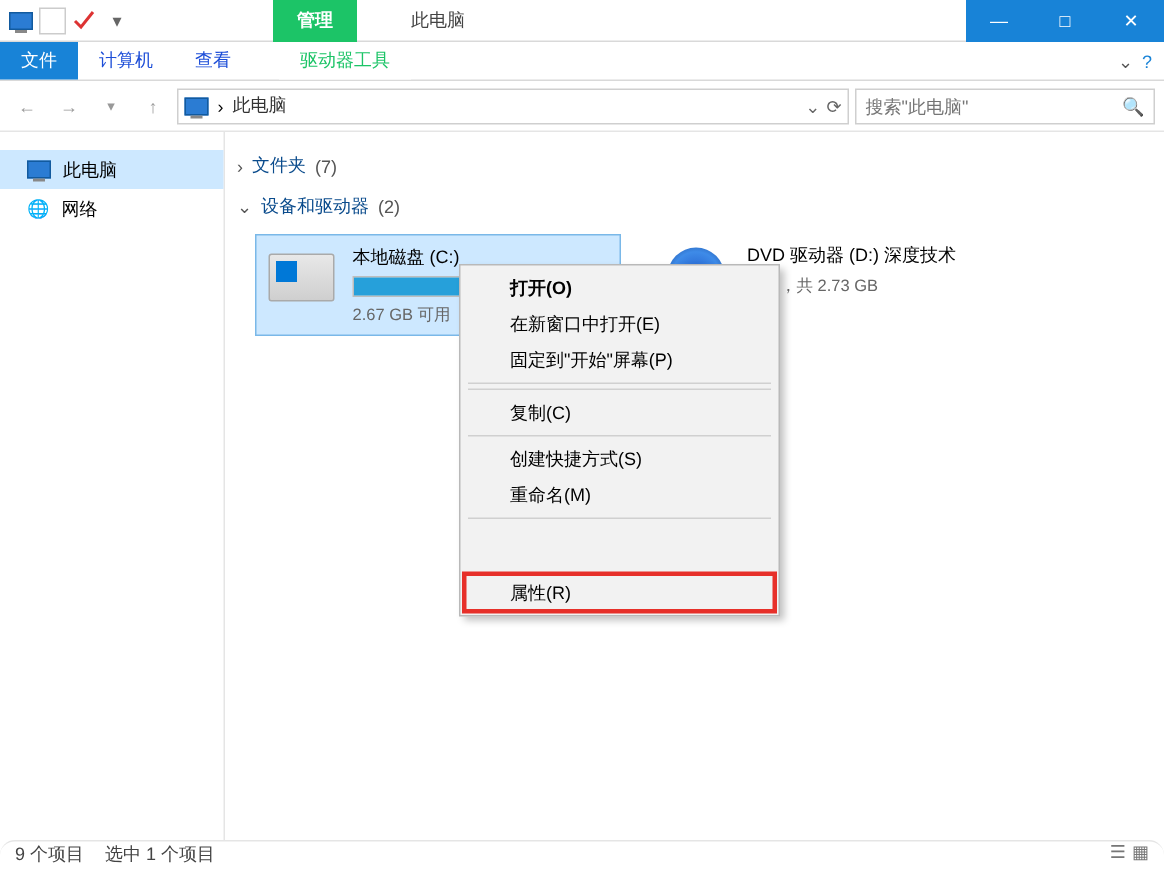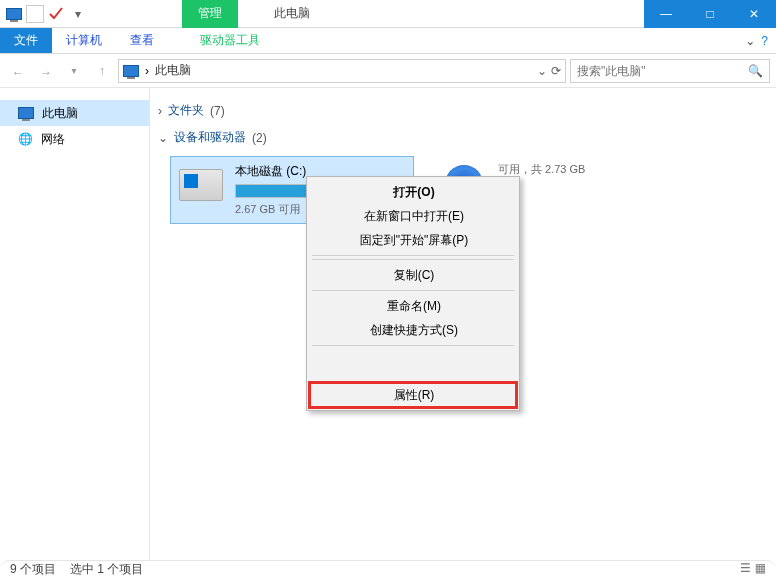--- a/index.html
+++ b/index.html
@@ -2,21 +2,21 @@
 <html><head>
 <meta charset="utf-8">
 <style>
 * { margin: 0; padding: 0; box-sizing: border-box; font-family: "Microsoft YaHei", "Segoe UI", sans-serif; }
 body { width: 776px; height: 584px; background: #fff; overflow: hidden; font-size: 12px; color: #000; }
 
 
 .titlebar { height: 28px; background: #fff; display: flex; align-items: center; border-bottom: 1px solid #d9d9d9; }
 .titlebar .qat { display: flex; align-items: center; gap: 2px; padding: 0 4px; }
 .titlebar .qat .tb-icon { width: 20px; height: 20px; display: flex; align-items: center; justify-content: center; }
-.titlebar .ctx-tab { background: #1cc467; color: #fff; height: 28px; padding: 0 16px; display: flex; align-items: center; margin-left: 90px; }
+.titlebar .ctx-tab { background: #1cc467; color: #fff; height: 28px; padding: 0 16px; display: flex; align-items: center; margin-left: 90px; font-weight: bold; }
 .titlebar .title { margin-left: 36px; color: #444; }
 .titlebar .winctrl { margin-left: auto; display: flex; }
 .titlebar .winctrl div { width: 44px; height: 28px; display: flex; align-items: center; justify-content: center; background: #1883d7; color: #fff; }
 .titlebar .winctrl div:last-child { background: #1883d7; }
 
 
 .ribbon { height: 26px; display: flex; align-items: stretch; border-bottom: 1px solid #d9d9d9; }
 .ribbon .tab { padding: 0 14px; display: flex; align-items: center; color: #1d4ed8; }
 .ribbon .tab.file { background: #1883d7; color: #fff; }
 .ribbon .tab.ctx { background: #fff; color: #1cc467; }
@@ -48,21 +48,21 @@
 .drive .diconwrap { width: 48px; height: 44px; display: flex; align-items: center; justify-content: center; }
 .drive .info { flex: 1; }
 .drive .dname { margin-bottom: 4px; }
 .drive .bar { height: 14px; background: #eaeaea; border: 1px solid #bdbdbd; margin-bottom: 4px; }
 .drive .bar .fill { height: 100%; background: #26a0da; }
 .drive .dsub { color: #666; font-size: 11px; }
 .drive.dvd .dsub { color: #666; }
 
 
 .ctxmenu { position: absolute; left: 306px; top: 176px; width: 214px; background: #f2f2f2; border: 1px solid #b9b9b9; box-shadow: 3px 3px 5px rgba(0,0,0,.25); padding: 3px; }
-.ctxmenu .mi { height: 24px; display: flex; align-items: center; padding: 0 28px 0 30px; position: relative; justify-content: center; }
+.ctxmenu .mi { height: 24px; display: flex; align-items: center; padding: 0 28px 0 30px; position: relative; }
 .ctxmenu .mi .arrow { position: absolute; right: 8px; color: #555; }
 .ctxmenu .mi .mi-icon { position: absolute; left: 6px; width: 16px; height: 16px; }
 .ctxmenu .sep { height: 1px; background: #d0d0d0; margin: 3px 2px; }
 .ctxmenu .mi.highlight { outline: 3px solid #e7302a; outline-offset: -1px; margin-top: 37px; }
 
 
 .statusbar { height: 36px; border-top: 1px solid #e5e5e5; display: flex; padding: 0 10px; gap: 14px; color: #444; border-radius: 10px; }
 .statusbar .right { margin-left: auto; display: flex; gap: 4px; color: #777; }
 
 
@@ -167,20 +167,21 @@
             </div>
           <div class="dsub">2.67 GB 可用</div>
         </div>
       </div>
 
       <div class="drive dvd">
         <div class="diconwrap">
             <div class="dvd-icon"></div>
           </div>
         <div class="info">
+          <div class="dname">DVD 驱动器 (D:) 深度技术</div>
           <div class="dsub">可用，共 2.73 GB</div>
         </div>
       </div>
     </div>
   </div>
 </div>
 
 <div class="ctxmenu">
   <div class="mi">
       <b>打开(O)</b>
@@ -191,24 +192,24 @@
   <div class="mi">
       <span>固定到"开始"屏幕(P)</span>
     </div>
   <div class="sep"></div>
   <div class="sep"></div>
   <div class="mi">
       <span>复制(C)</span>
     </div>
   <div class="sep"></div>
   <div class="mi">
+      <span>创建快捷方式(S)</span>
+    </div>
+  <div class="mi">
       <span>重命名(M)</span>
-    </div>
-  <div class="mi">
-      <span>创建快捷方式(S)</span>
     </div>
   <div class="sep"></div>
   <div class="mi highlight">
       <span>属性(R)</span>
     </div>
 </div>
 
 <div class="statusbar">
   <span>9 个项目</span>
   <span>选中 1 个项目</span>

